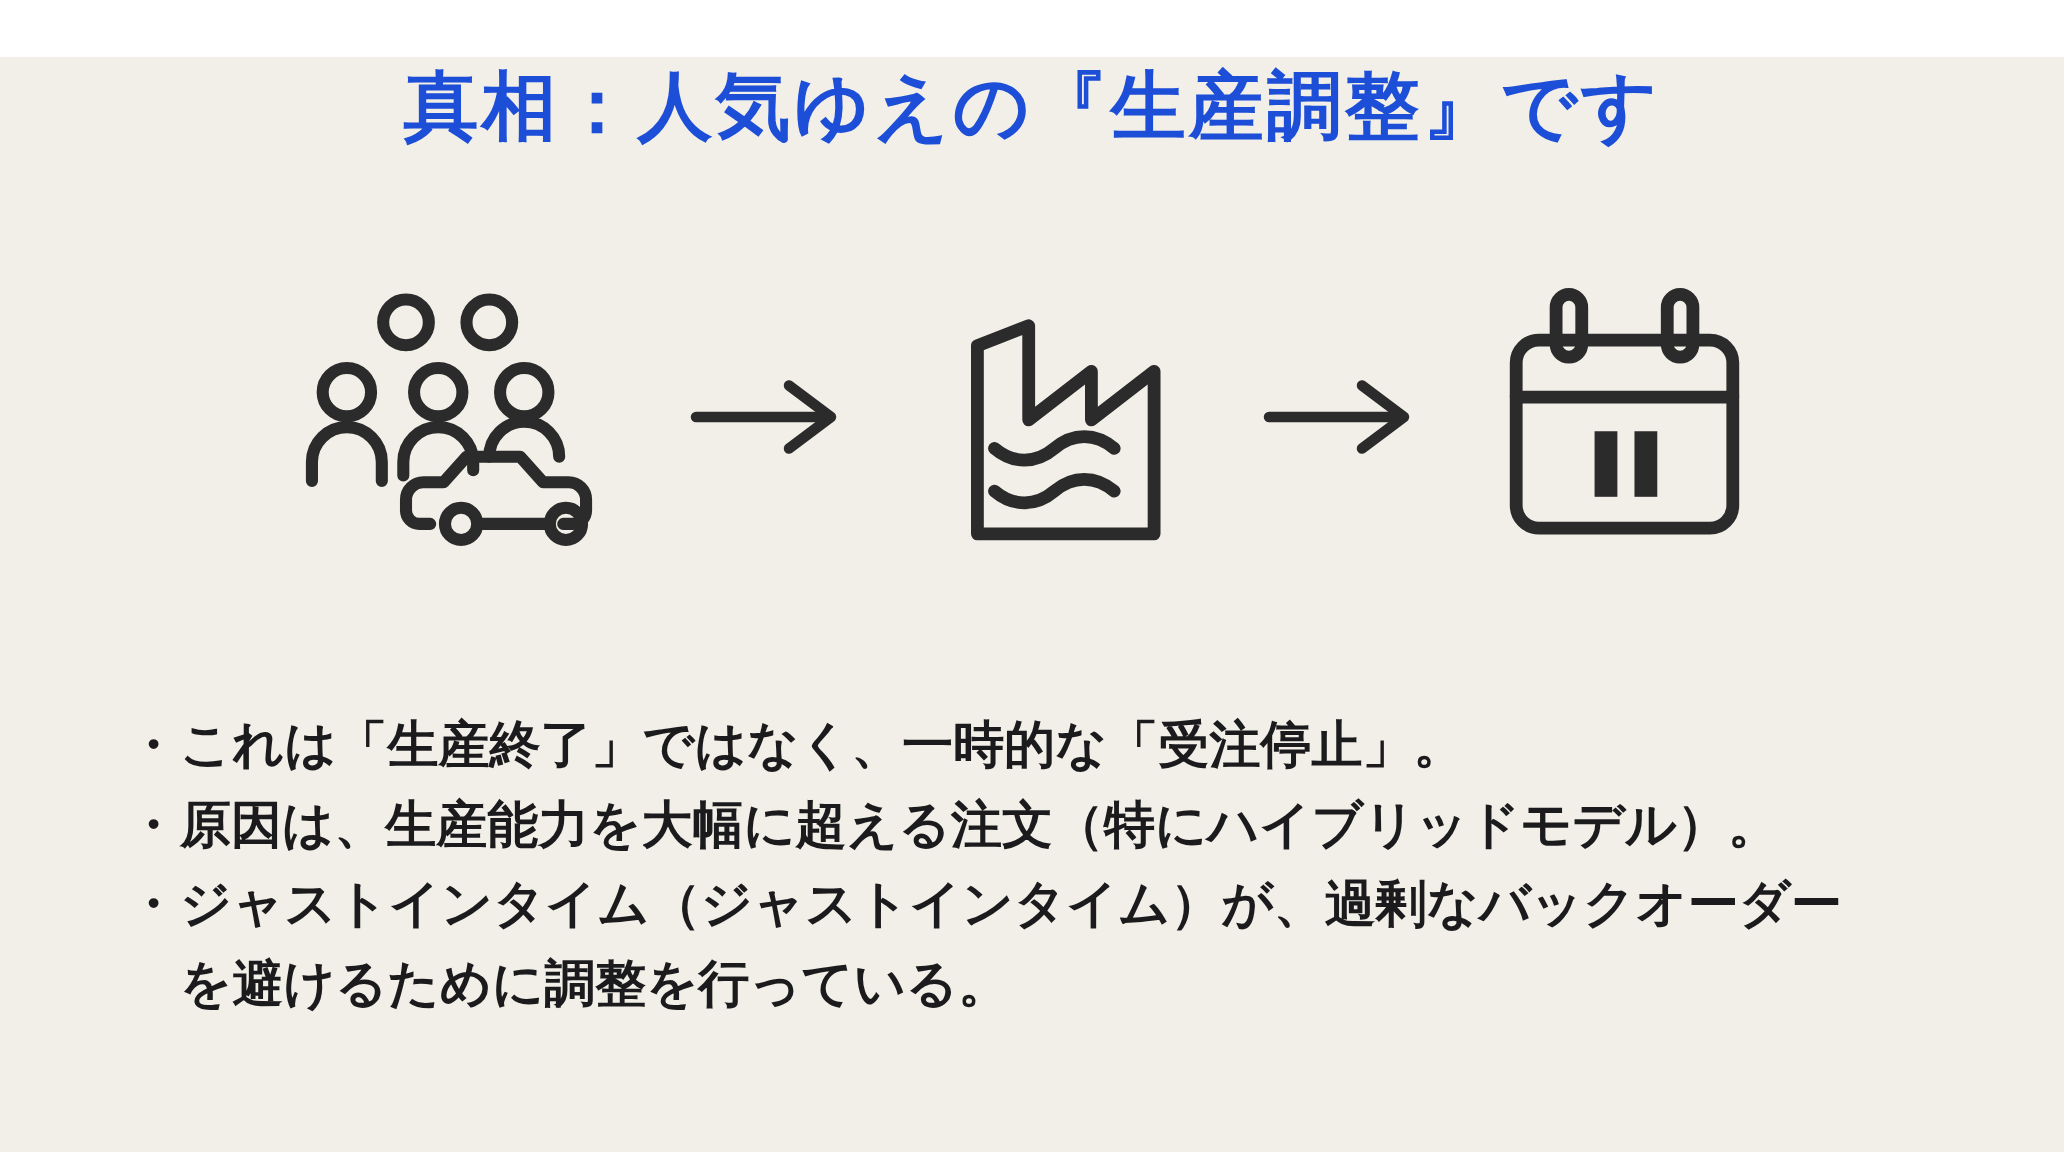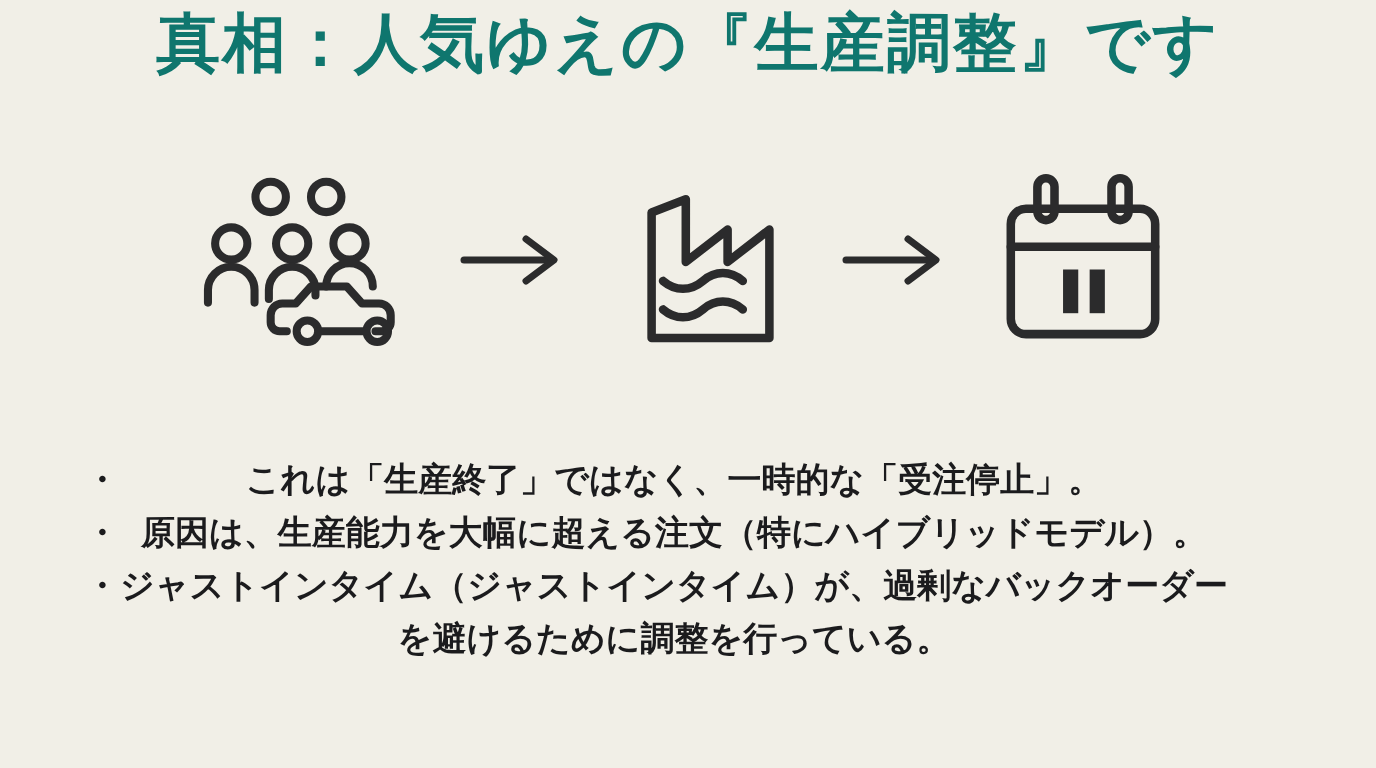--- a/index.html
+++ b/index.html
@@ -13,25 +13,26 @@
 
   .slide {
     position: relative;
     width: 1376px;
     height: 768px;
     background: #f1efe7;
     color: #1c1c1e;
   }
 
   .slide-title {
+    margin-top: 38px;
     text-align: center;
-    font-size: 64px;
+    font-size: 50px;
     font-weight: 900;
     letter-spacing: 2px;
-    color: #0f766e;
+    color: #1d4ed8;
   }
 
   .flow-row {
     margin-top: 68px;
     display: flex;
     align-items: center;
     justify-content: center;
     gap: 44px;
     height: 210px;
   }
@@ -61,21 +62,20 @@
   }
 
   .bullet-marker {
     flex: 0 0 36px;
     text-align: center;
   }
 
   .bullet-text {
     flex: 1;
     max-width: 1108px;
-    text-align: center;
   }
 </style>
 </head>
 <body>
 
 <div class="slide">
 
   <div class="slide-title">真相：人気ゆえの『生産調整』です</div>
 
   <div class="flow-row">

